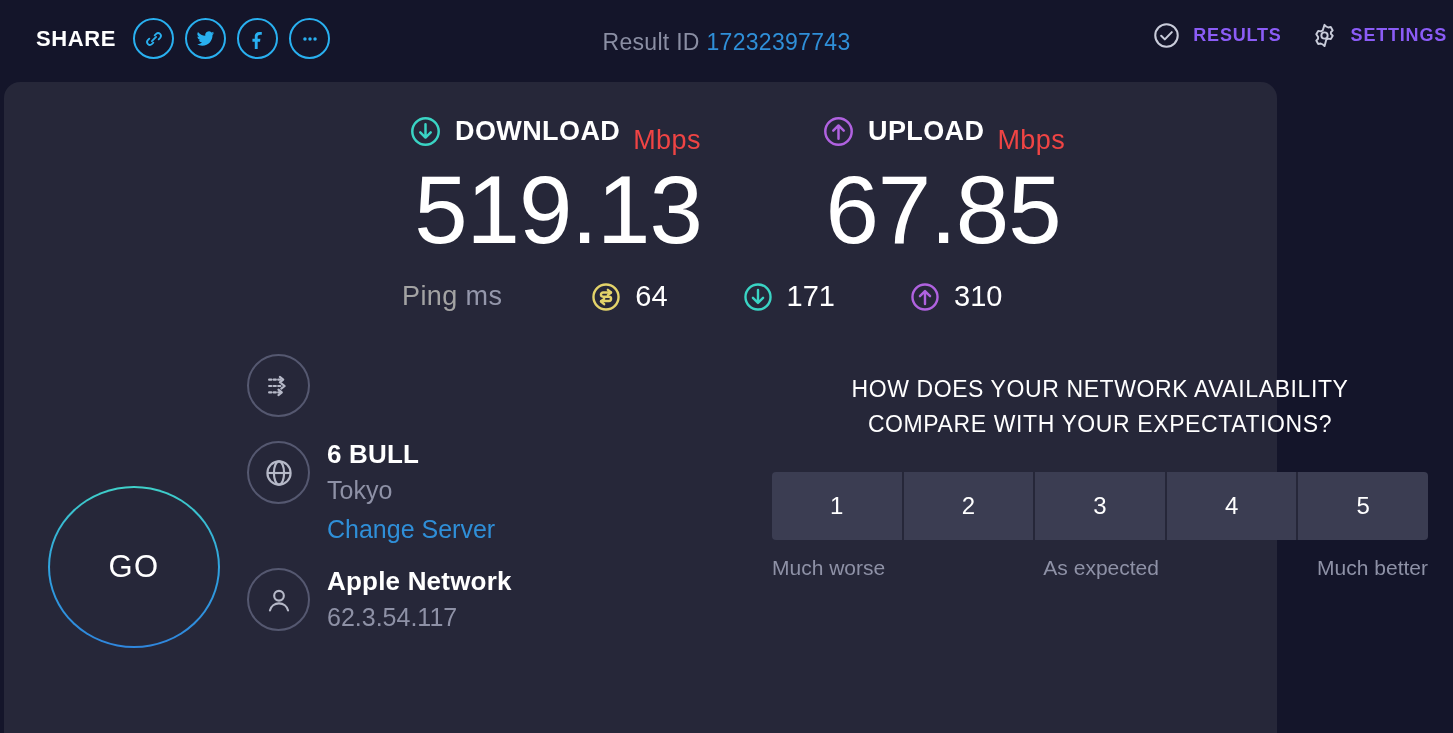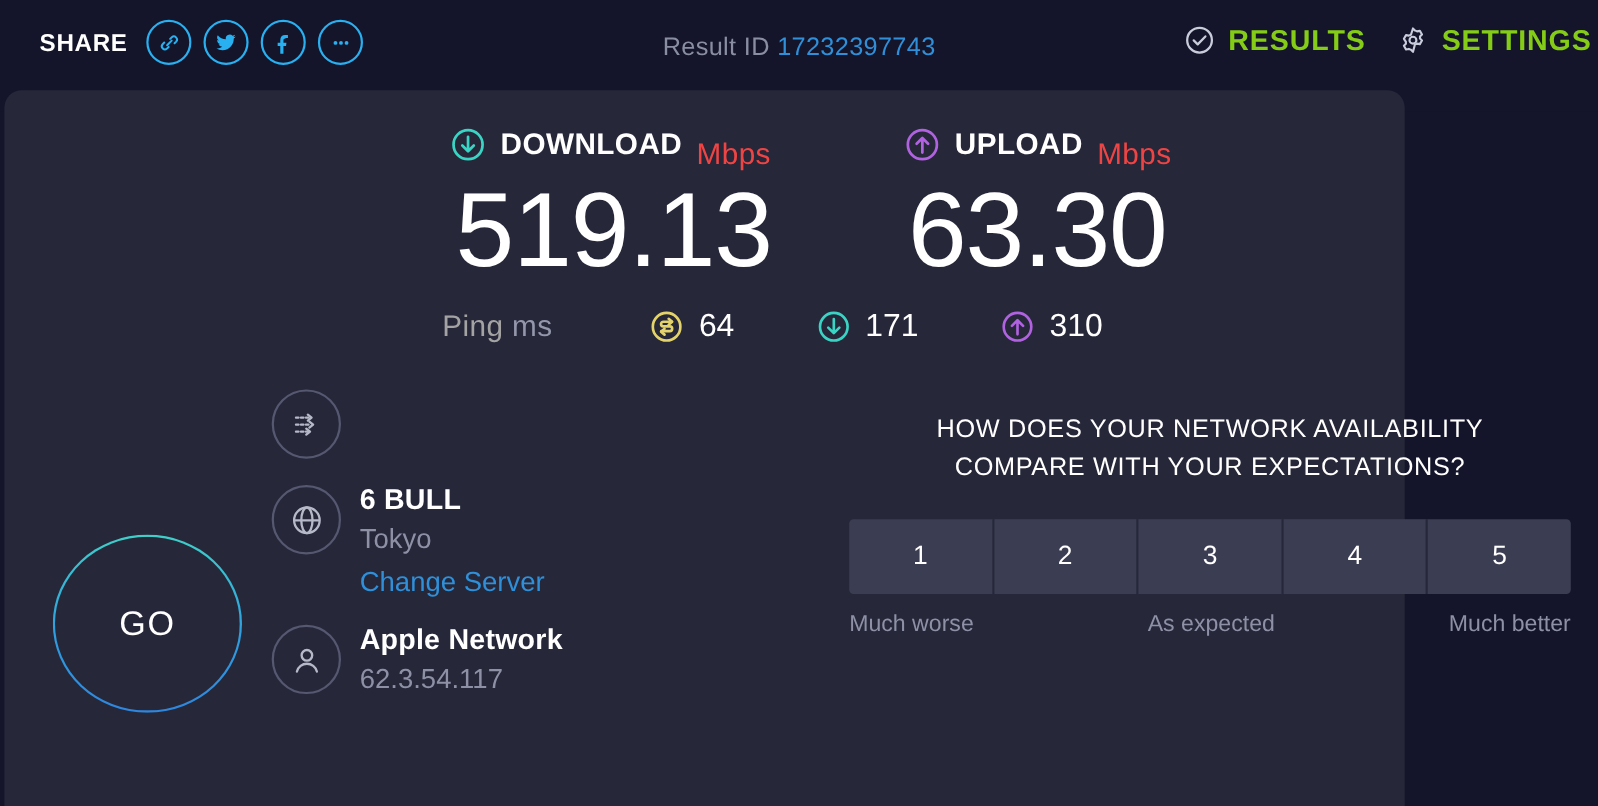--- a/index.html
+++ b/index.html
@@ -38,21 +38,21 @@
   }
   .result-id .lbl { color: #8a8ea3; }
   .result-id .val { color: #2f8fd8; }
 
   .right-group {
     position: absolute; right: 6px; top: 21px;
     display: flex; align-items: center; gap: 28px;
   }
   .right-item {
     display: flex; align-items: center; gap: 12px;
-    color: #84cc16; font-size: 26px; font-weight: 700; letter-spacing: 0.8px;
+    color: #8b5cf6; font-size: 18px; font-weight: 700; letter-spacing: 0.8px;
     cursor: pointer;
   }
   .right-item .ico { color: #c9ccda; display: flex; }
 
   
   .panel {
     position: absolute; left: 4px; top: 82px;
     width: 1273px; height: 651px;
     background: #262739;
     border-radius: 16px 16px 0 0;
@@ -248,21 +248,21 @@
         <div class="speed-head ul-head">
           <span class="circ">
             <svg width="33" height="33" viewBox="0 0 24 24" fill="none" stroke="#b062e0" stroke-width="1.8">
               <circle cx="12" cy="12" r="9.6"></circle>
               <path d="M12 17.2 V7.8 M8.2 11.4 L12 7.6 L15.8 11.4" stroke-linecap="round" stroke-linejoin="round"></path>
             </svg>
           </span>
           <span class="name">UPLOAD</span>
           <span class="unit">Mbps</span>
         </div>
-        <div class="speed-val ul-val">63.30</div>
+        <div class="speed-val ul-val">67.85</div>
       </div>
     </div>
 
     <div class="ping-row">
       <div class="ping-label">
         <span class="name">Ping</span>
         <span class="unit">ms</span>
       </div>
 
       <div class="ping-gap1"></div>

